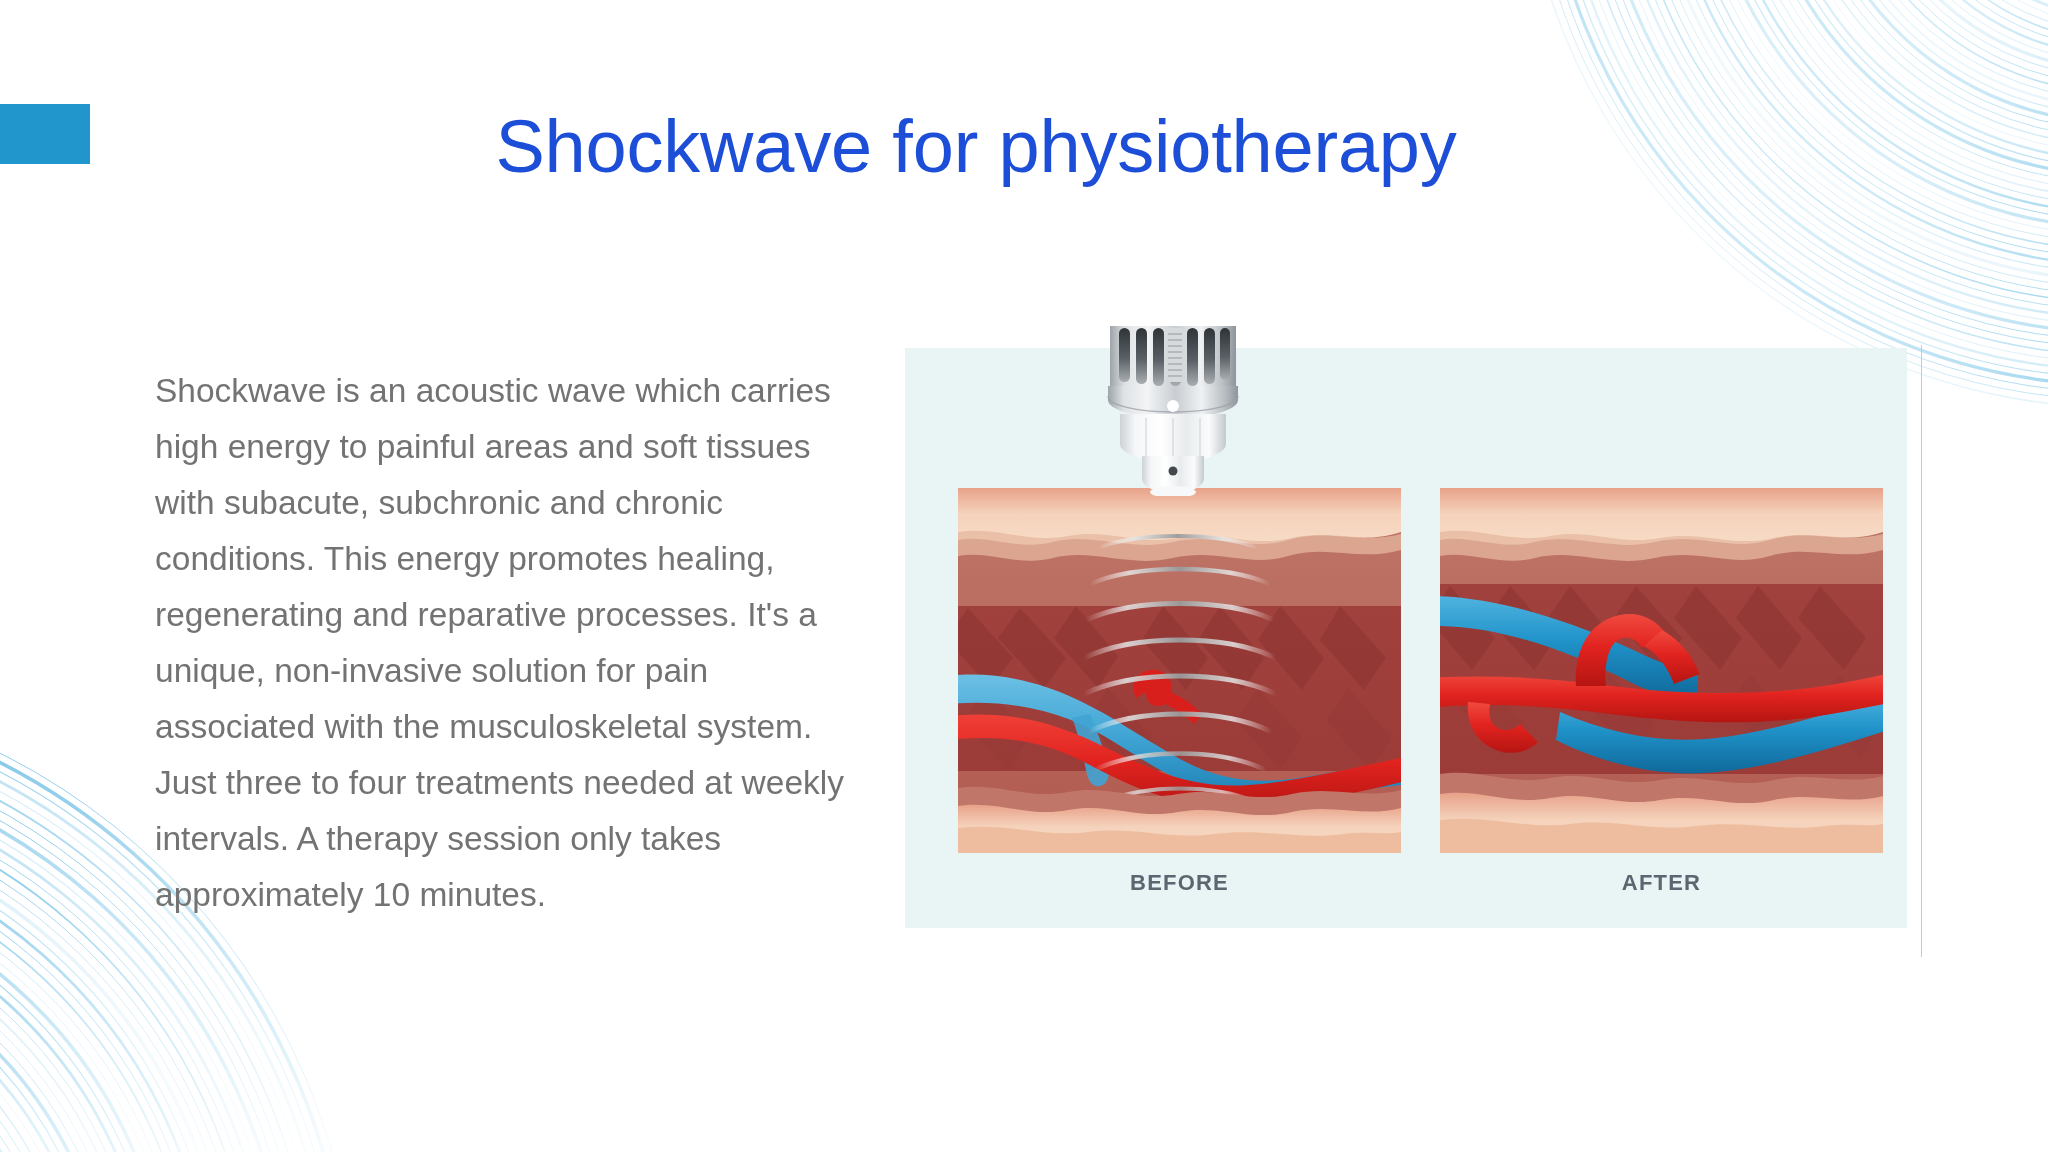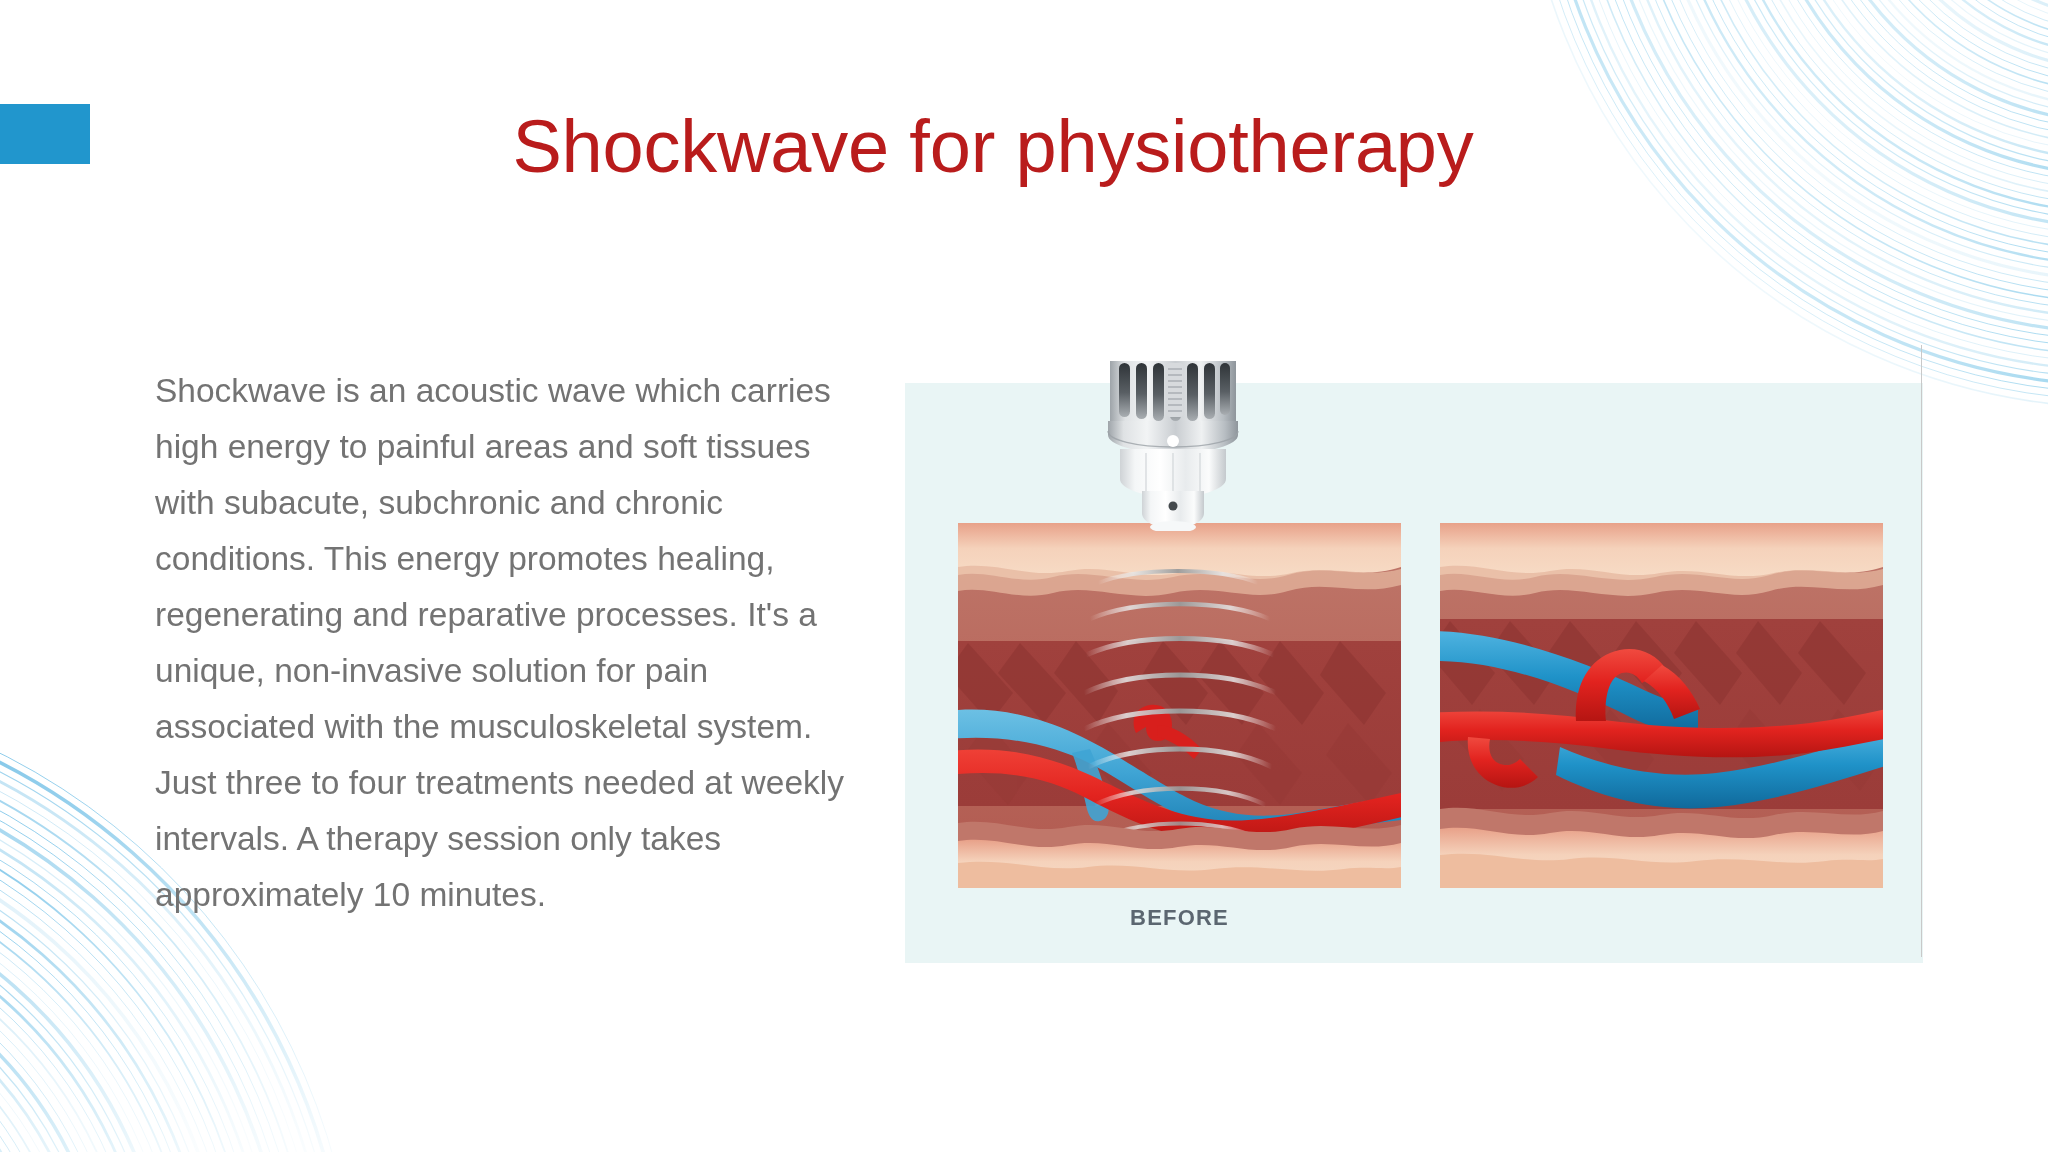--- a/index.html
+++ b/index.html
@@ -48,48 +48,46 @@
 
   
   #slide-title {
     position: absolute;
     left: 0;
     top: 108px;
     width: 1952px;
     text-align: center;
     font-size: 74px;
     line-height: 1.06;
-    color: #b91c1c;
+    color: #1d4ed8;
     font-weight: 400;
     letter-spacing: -0.2px;
     white-space: nowrap;
-    margin-left: 17px;
   }
 
   
   #body-text {
     position: absolute;
     left: 155px;
     top: 363px;
     width: 690px;
     font-size: 33.5px;
     line-height: 56px;
     color: #737373;
     text-align: left;
   }
 
   
   #figure-panel {
     position: absolute;
     left: 905px;
-    top: 383px;
+    top: 348px;
     width: 1002px;
     height: 580px;
     background: #e9f5f5;
-    padding-left: 16px;
   }
   #figure-divider {
     position: absolute;
     left: 1921px;
     top: 345px;
     width: 1px;
     height: 612px;
     background: #c9c9c9;
   }
 
@@ -492,17 +490,18 @@
         <line x1="112" y1="92" x2="112" y2="132"></line>
       </g>
 
       <path d="M54,130 H116 V152 C116,161 102,167 85,167 C68,167 54,161 54,152 Z" fill="url(#whiteBody)"></path>
       <circle cx="85" cy="145" r="4.5" fill="#44494d"></circle>
 
       <ellipse cx="85" cy="166" rx="23" ry="6" fill="#f6f8f9"></ellipse>
     </svg>
 
     <div class="panel-caption" id="caption-before">BEFORE</div>
+    <div class="panel-caption" id="caption-after">AFTER</div>
   </div>
 
   <div id="figure-divider"></div>
 
 </div>
 
 </body></html>

